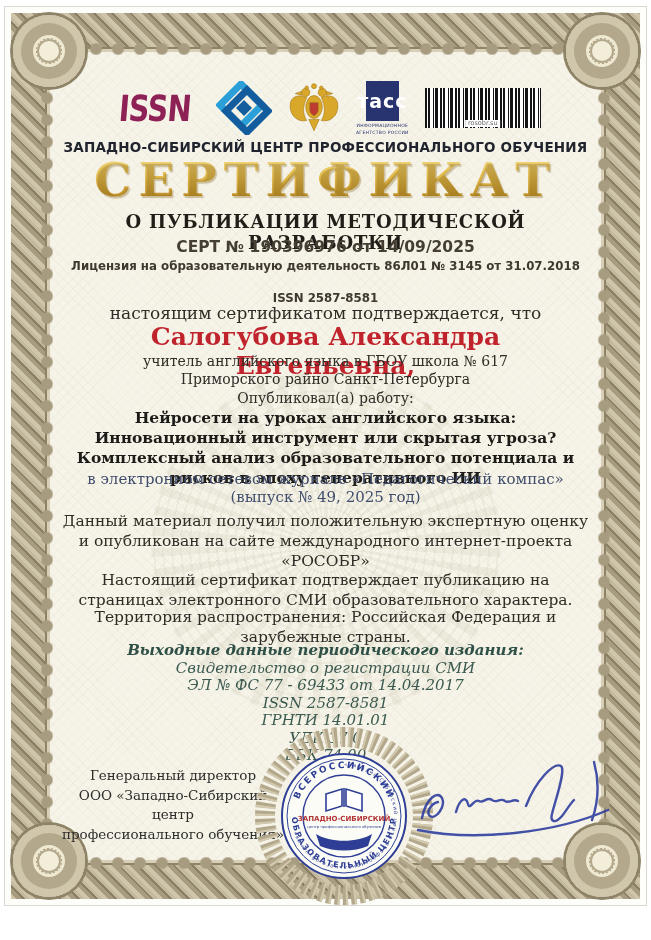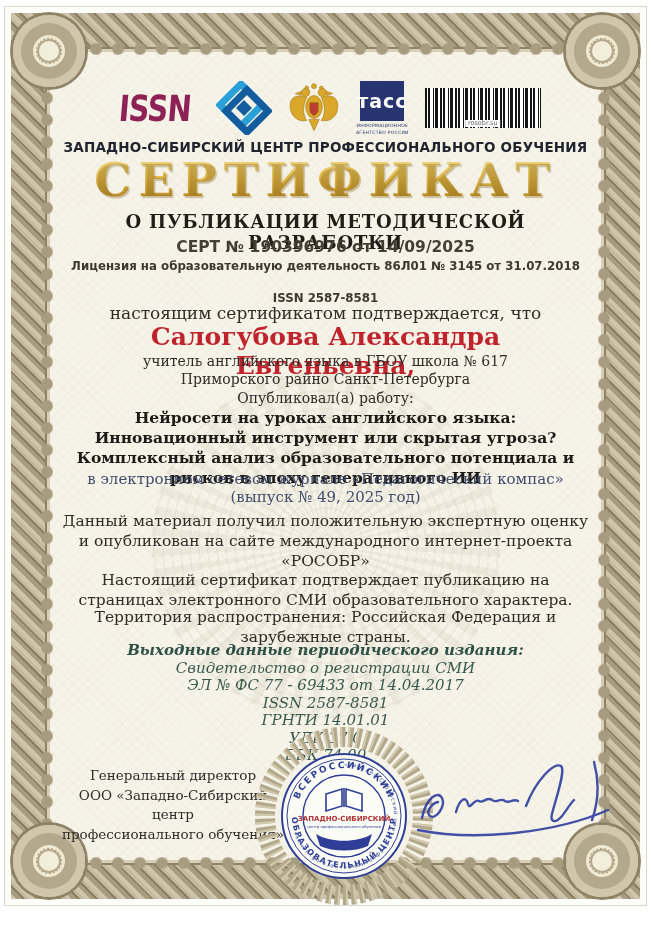--- a/index.html
+++ b/index.html
@@ -31,21 +31,21 @@
       repeating-radial-gradient(circle, rgba(150,148,108,0.07) 0 2px, transparent 2px 9px); }
 
   
   .ab { position:absolute; left:58px; right:58px; text-align:center; z-index:3; color:#2f2b26; }
   .left { text-align:center; }
 
   
   .logos { display:flex; justify-content:center; align-items:center; gap:16px; height:56px; }
   .issn { font-family:"DejaVu Sans","Liberation Sans",sans-serif; font-weight:800; font-size:36px; color:#8e2155; transform:scaleX(.8) skewX(-6deg); letter-spacing:-1px; }
   .tassbox { display:flex; flex-direction:column; align-items:center; }
-  .tass-sq { width:44px; height:40px; background:#28346f; color:#fff; font-family:"DejaVu Sans","Liberation Sans",sans-serif; font-weight:700; font-size:19px; display:flex; align-items:center; justify-content:center; letter-spacing:1px; }
+  .tass-sq { width:33px; height:40px; background:#28346f; color:#fff; font-family:"DejaVu Sans","Liberation Sans",sans-serif; font-weight:700; font-size:19px; display:flex; align-items:center; justify-content:center; letter-spacing:1px; }
   .tass-cap { font-family:"DejaVu Sans","Liberation Sans",sans-serif; font-size:4.5px; color:#28346f; line-height:5.5px; margin-top:2px; letter-spacing:.3px; }
   .barcode { position:relative; width:116px; height:40px;
     background: repeating-linear-gradient(90deg,#141414 0 2px,#fff 2px 3px,#141414 3px 5px,#fff 5px 8px,#141414 8px 9px,#fff 9px 10px,#141414 10px 13px,#fff 13px 15px); }
   .barcode-label { position:absolute; left:50%; bottom:1px; transform:translateX(-50%); background:#fff; padding:0 3px; font-family:"DejaVu Sans","Liberation Sans",sans-serif; font-size:6.5px; color:#6c6c6c; line-height:7px; }
 
   .org-name { font-family:"DejaVu Sans","Liberation Sans",sans-serif; font-weight:700; font-size:13.5px; letter-spacing:.2px; color:#20242e; }
 
   .big-title { font-size:47px; font-weight:700; letter-spacing:7px;
     background:linear-gradient(180deg,#f6e190 0%,#e3bb4e 45%,#c1922a 80%,#d8ab3c 100%);
     -webkit-background-clip:text; background-clip:text; color:transparent;

